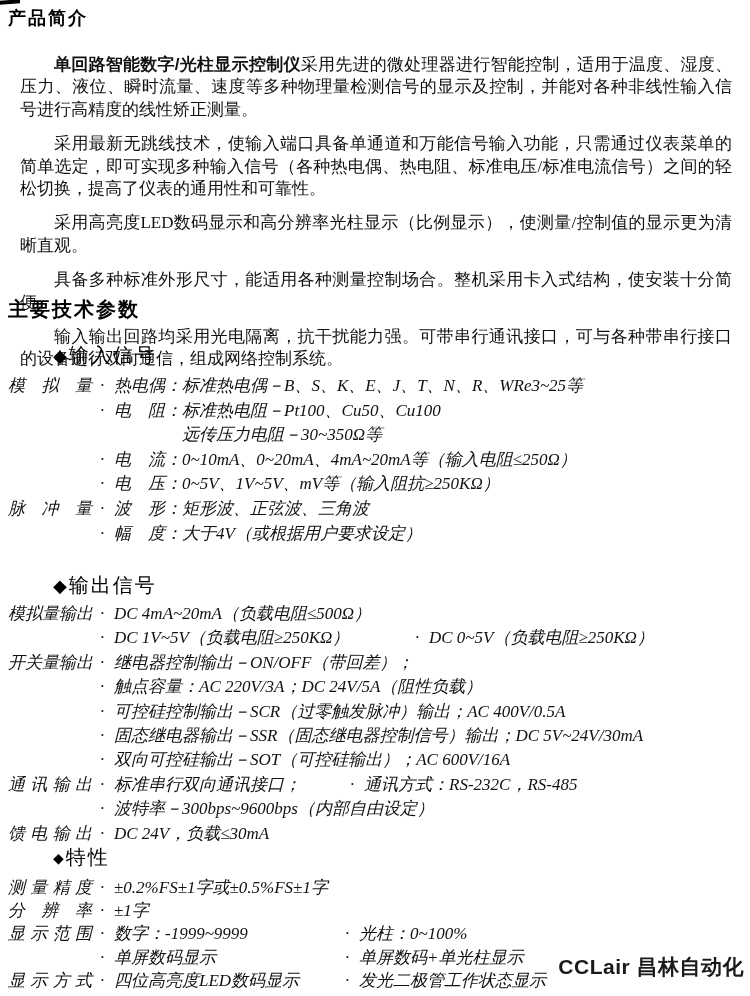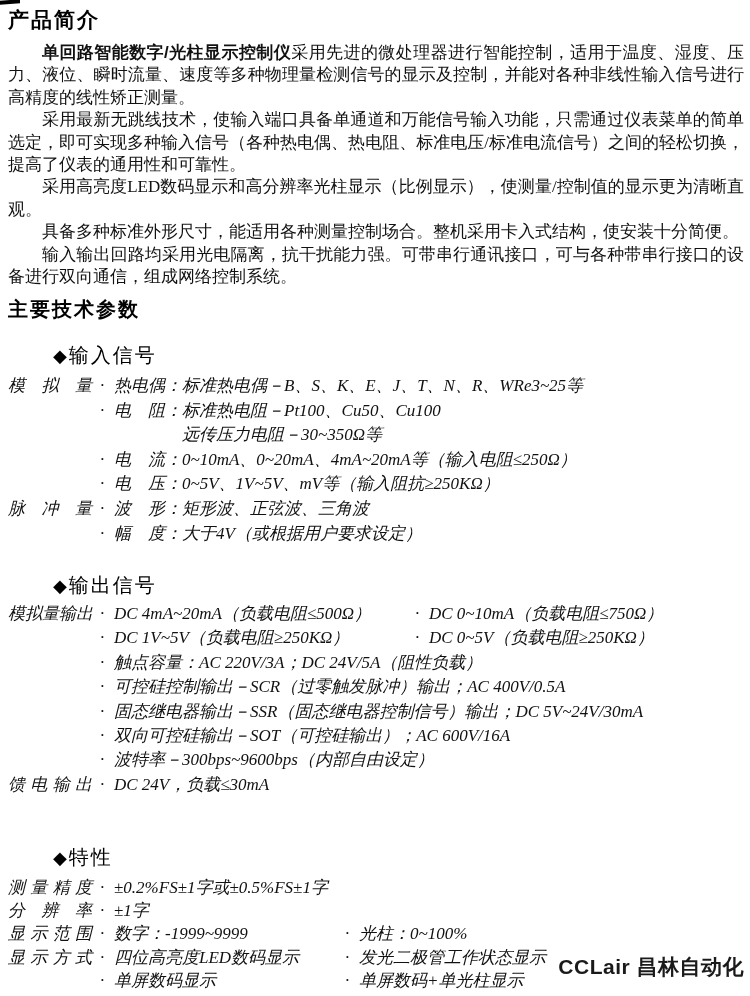--- a/index.html
+++ b/index.html
@@ -1,26 +1,26 @@
 <!DOCTYPE html>
 <html><head>
 <meta charset="utf-8">
 <style>
   html,body{margin:0;padding:0;background:#ffffff;}
   body{width:750px;height:996px;position:relative;overflow:hidden;
        font-family:"Liberation Serif","DejaVu Serif",serif;color:#111;}
   .abs{position:absolute;}
   
   .h1{font-family:"Liberation Sans","DejaVu Sans",sans-serif;font-weight:bold;
-      font-size:21px;letter-spacing:2px;color:#000;}
+      font-size:18px;letter-spacing:2px;color:#000;}
   .h1.small{font-size:20px;}
   
   .intro{left:8px;top:42px;width:736px;font-size:17px;line-height:22.4px;
          text-align:justify;}
-  .intro p{margin:0;text-indent:2em;}
+  .intro p{margin:12px;text-indent:2em;}
   .lead{font-family:"Liberation Sans","DejaVu Sans",sans-serif;font-weight:bold;}
   
   .sect{left:8px;font-size:20px;letter-spacing:2px;color:#000;margin-left:45px;}
   .diamond{font-size:18px;letter-spacing:0;margin-right:2px;}
   
   .spec{left:100px;width:648px;font-size:17px;}
   .spec .sline{position:relative;white-space:nowrap;font-style:italic;}
   .spec.in .sline{line-height:24.6px;height:24.6px;}
   .spec.out .sline{line-height:24.4px;height:24.4px;}
   .spec.ft .sline{line-height:23.2px;height:23.2px;}
@@ -80,67 +80,75 @@
     <span class="dot">·</span><span>幅　度：大于4V（或根据用户要求设定）</span>
   </div>
 </div>
 
 <div class="abs sect" style="top:572px;"><span class="diamond">◆</span><span>输出信号</span></div>
 
 <div class="abs spec out" style="top:602px;">
   <div class="sline">
     <span class="lab">模拟量输出</span>
     <span class="dot">·</span><span>DC 4mA~20mA（负载电阻≤500Ω）</span>
-    <span class="c2 ca"><span class="dot">·</span><span>DC 0~10mA（负载电阻≤750Ω）</span></span>
   </div>
   <div class="sline">
     <span class="dot">·</span><span>DC 1V~5V（负载电阻≥250KΩ）</span>
     <span class="c2 ca"><span class="dot">·</span><span>DC 0~5V（负载电阻≥250KΩ）</span></span>
+  </div>
+  <div class="sline">
+    <span class="lab">开关量输出</span>
+    <span class="dot">·</span><span>继电器控制输出－ON/OFF（带回差）；</span>
   </div>
   <div class="sline">
     <span class="dot">·</span><span>触点容量：AC 220V/3A；DC 24V/5A（阻性负载）</span>
   </div>
   <div class="sline">
     <span class="dot">·</span><span>可控硅控制输出－SCR（过零触发脉冲）输出；AC 400V/0.5A</span>
   </div>
   <div class="sline">
     <span class="dot">·</span><span>固态继电器输出－SSR（固态继电器控制信号）输出；DC 5V~24V/30mA</span>
   </div>
   <div class="sline">
     <span class="dot">·</span><span>双向可控硅输出－SOT（可控硅输出）；AC 600V/16A</span>
   </div>
   <div class="sline">
+    <span class="lab">通 讯 输 出</span>
+    <span class="dot">·</span><span>标准串行双向通讯接口；</span>
+    <span class="c2 cb"><span class="dot">·</span><span>通讯方式：RS-232C，RS-485</span></span>
+  </div>
+  <div class="sline">
     <span class="dot">·</span><span>波特率－300bps~9600bps（内部自由设定）</span>
   </div>
   <div class="sline">
     <span class="lab">馈 电 输 出</span>
     <span class="dot">·</span><span>DC 24V，负载≤30mA</span>
   </div>
 </div>
 
-<div class="abs sect" style="top:844px;"><span class="diamond">◆</span><span>特性</span></div>
+<div class="abs sect" style="top:844px;font-family:Liberation Mono, monospace;"><span class="diamond">◆</span><span>特性</span></div>
 
 <div class="abs spec ft" style="top:876px;">
   <div class="sline">
     <span class="lab">测 量 精 度</span>
     <span class="dot">·</span><span>±0.2%FS±1字或±0.5%FS±1字</span>
   </div>
   <div class="sline">
     <span class="lab">分 辨 率</span>
     <span class="dot">·</span><span>±1字</span>
   </div>
   <div class="sline">
     <span class="lab">显 示 范 围</span>
     <span class="dot">·</span><span>数字：-1999~9999</span>
     <span class="c2 cc"><span class="dot">·</span><span>光柱：0~100%</span></span>
   </div>
   <div class="sline">
+    <span class="dot">·</span><span>单屏数码显示</span>
+    <span class="c2 cc"><span class="dot">·</span><span>单屏数码+单光柱显示</span></span>
+  </div>
+  <div class="sline">
     <span class="lab">显 示 方 式</span>
     <span class="dot">·</span><span>四位高亮度LED数码显示</span>
     <span class="c2 cc"><span class="dot">·</span><span>发光二极管工作状态显示</span></span>
-  </div>
-  <div class="sline">
-    <span class="dot">·</span><span>单屏数码显示</span>
-    <span class="c2 cc"><span class="dot">·</span><span>单屏数码+单光柱显示</span></span>
   </div>
 </div>
 
 <div class="abs wm">CCLair 昌林自动化</div>
 
 </body></html>

